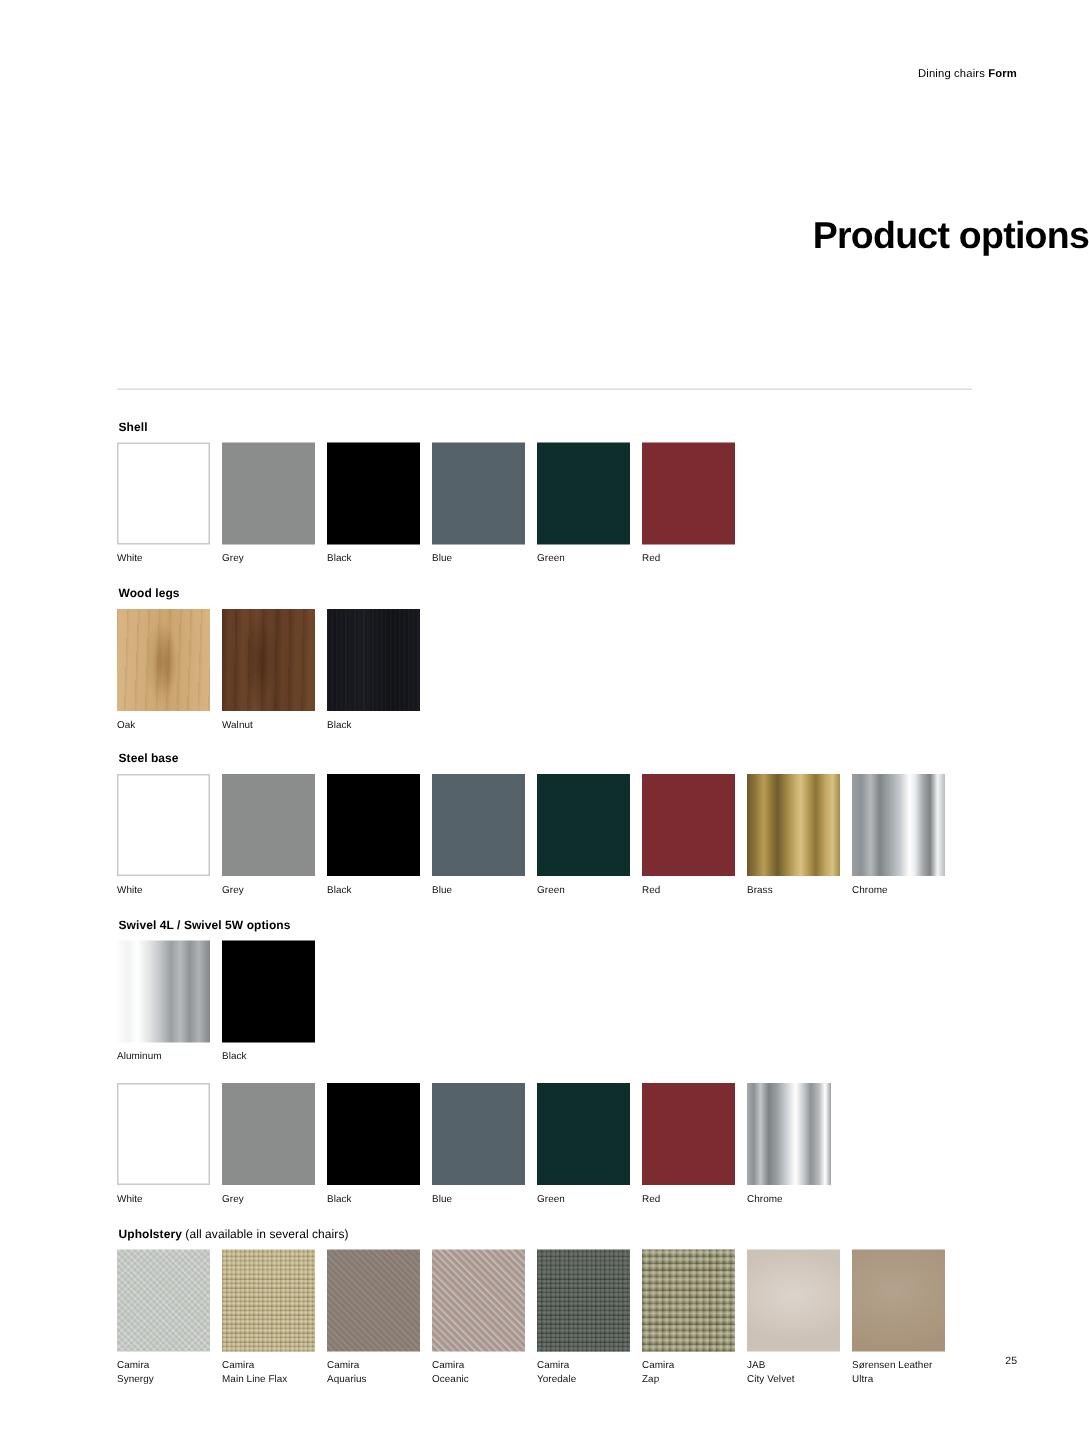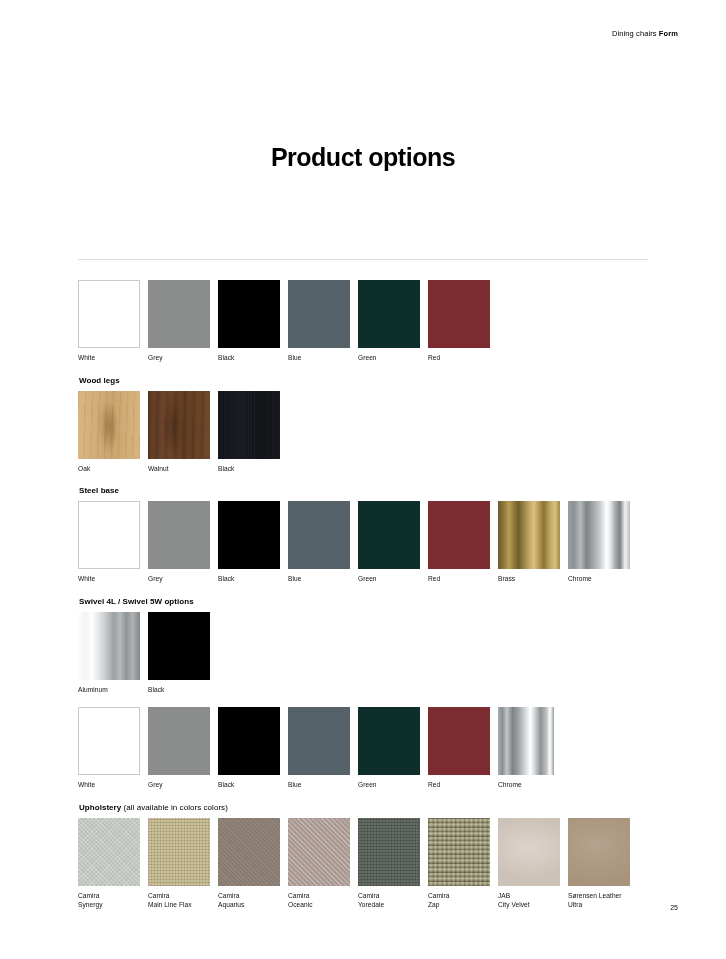--- a/index.html
+++ b/index.html
@@ -12,36 +12,36 @@
     height: 959px;
     position: relative;
     font-family: "Liberation Sans", sans-serif;
     color: #000000;
     -webkit-font-smoothing: antialiased;
   }
 
   
   .run-head {
     position: absolute;
-    top: 29px;
+    top: 44px;
     right: 48px;
     font-size: 7.5px;
     letter-spacing: 0.1px;
     color: #000;
     white-space: nowrap;
   }
   .run-head .bold { font-weight: 700; }
 
   
   .page-title {
     position: absolute;
     top: 126px;
     left: 0;
     width: 726px;
-    text-align: center;
+    text-align: right;
     font-size: 25px;
     font-weight: 700;
     letter-spacing: -0.5px;
   }
 
   
   .rule {
     position: absolute;
     top: 259px;
     left: 78px;
@@ -252,20 +252,21 @@
   <span>Dining chairs</span>
   <span class="bold">Form</span>
 </div>
 
 <h1 class="page-title">Product options</h1>
 
 <div class="rule"></div>
 
 <div class="sections" id="sections">
     <div class="section">
+      <div class="section-title"><span>Shell</span></div>
       <div class="swatch-row">
         <div class="swatch-cell">
           <div class="swatch c-white bordered"></div>
           <div class="swatch-label"><span>White</span></div>
         </div>
         <div class="swatch-cell">
           <div class="swatch c-grey"></div>
           <div class="swatch-label"><span>Grey</span></div>
         </div>
         <div class="swatch-cell">
@@ -379,21 +380,21 @@
           <div class="swatch c-red"></div>
           <div class="swatch-label"><span>Red</span></div>
         </div>
         <div class="swatch-cell">
           <div class="swatch c-chrome-stack w-narrow"></div>
           <div class="swatch-label"><span>Chrome</span></div>
         </div>
       </div>
     </div>
     <div class="section">
-      <div class="section-title"><span>Upholstery</span><span class="note"> (all available in colors colors)</span></div>
+      <div class="section-title"><span>Upholstery</span><span class="note"> (all available in several chairs)</span></div>
       <div class="swatch-row">
         <div class="swatch-cell">
           <div class="swatch c-synergy"></div>
           <div class="swatch-label"><span>Camira</span><span class="l2">Synergy</span></div>
         </div>
         <div class="swatch-cell">
           <div class="swatch c-mainlineflax"></div>
           <div class="swatch-label"><span>Camira</span><span class="l2">Main Line Flax</span></div>
         </div>
         <div class="swatch-cell">

